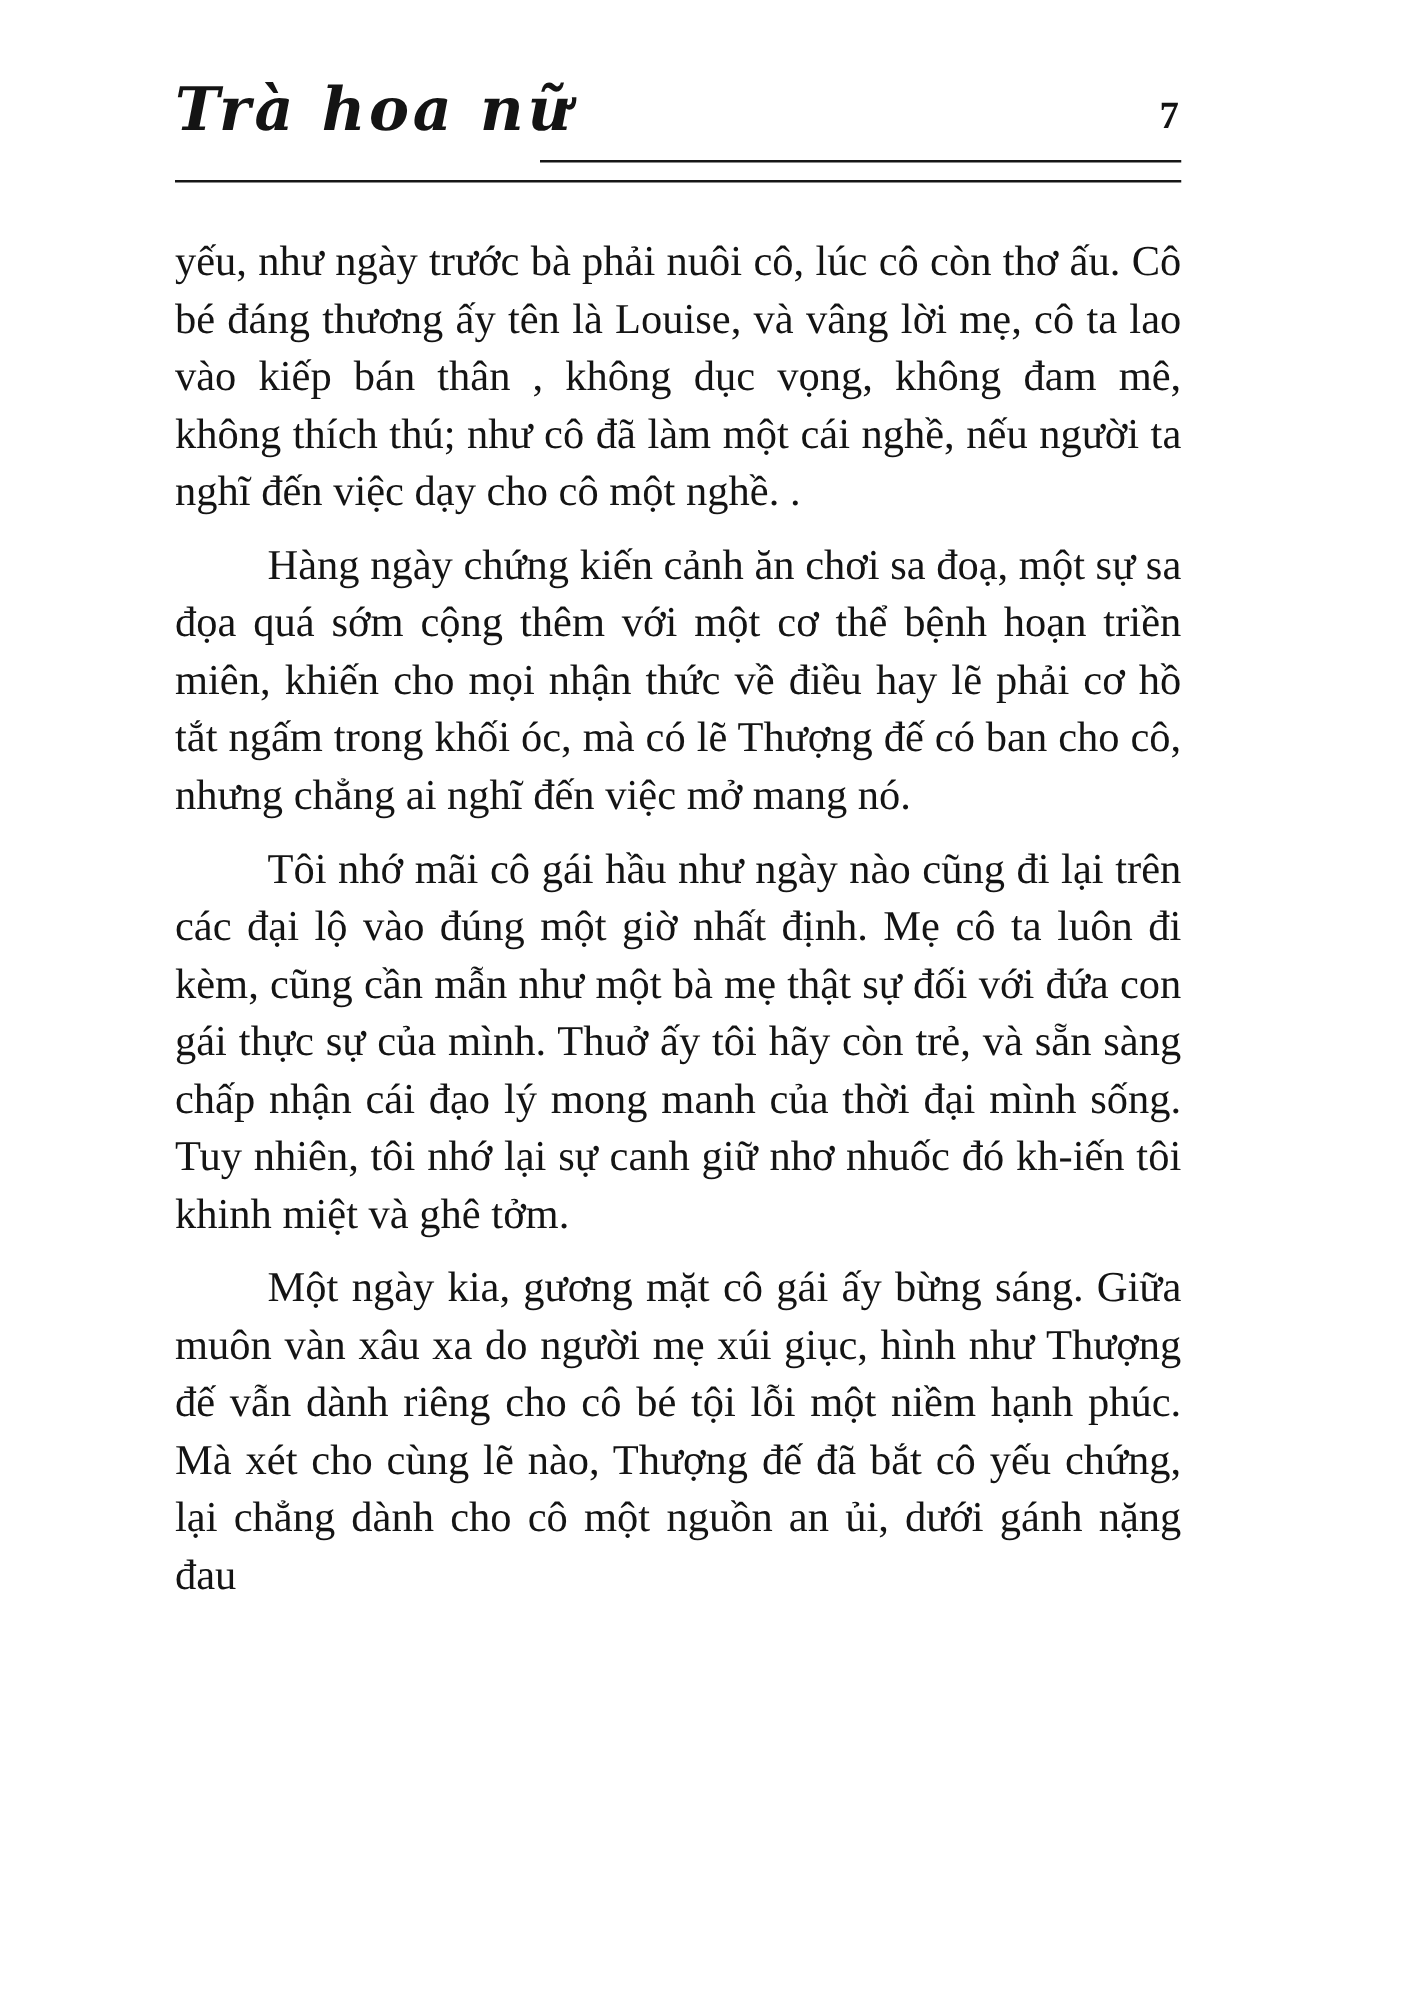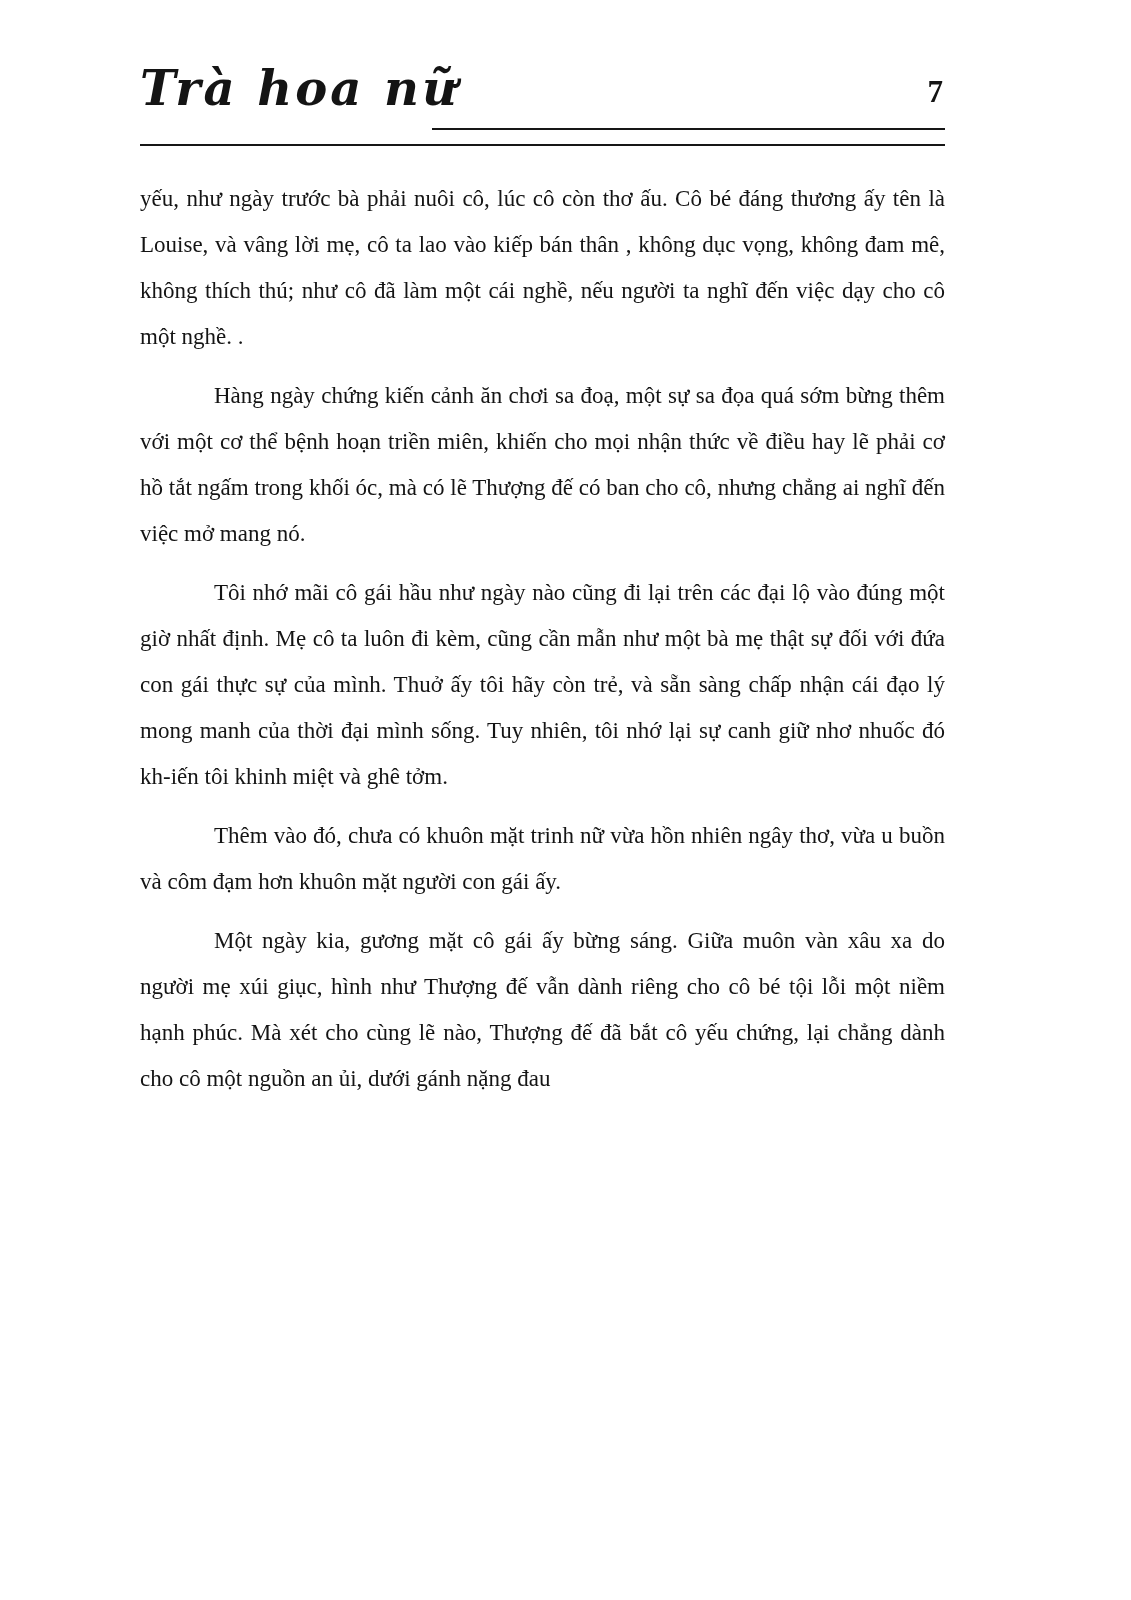--- a/index.html
+++ b/index.html
@@ -51,22 +51,22 @@
       left: 292px;
       right: 0;
       bottom: 16px;
     }
     .rule-bottom {
       left: 0;
       right: 0;
       bottom: 0;
     }
     .page-body {
-      margin-top: 30px;
-      font-size: 23px;
+      margin-top: 41px;
+      font-size: 34px;
       line-height: 46px;
       text-align: justify;
     }
     .para {
       text-indent: 74px;
       margin-bottom: 13px;
     }
     .para.no-indent {
       text-indent: 0;
     }
@@ -78,19 +78,18 @@
 
   <header class="page-header">
     <span class="book-title">Trà hoa nữ</span>
     <span class="page-number">7</span>
     <span class="rule rule-top"></span>
     <span class="rule rule-bottom"></span>
   </header>
 
   <main class="page-body">
     <p class="para no-indent">yếu, như ngày trước bà phải nuôi cô, lúc cô còn thơ ấu. Cô bé đáng thương ấy tên là Louise, và vâng lời mẹ, cô ta lao vào kiếp bán thân , không dục vọng, không đam mê, không thích thú; như cô đã làm một cái nghề, nếu người ta nghĩ đến việc dạy cho cô một nghề. .</p>
-    <p class="para">Hàng ngày chứng kiến cảnh ăn chơi sa đoạ, một sự sa đọa quá sớm bừng thêm với một cơ thể bệnh hoạn triền miên, khiến cho mọi nhận thức về điều hay lẽ phải cơ hồ tắt ngấm trong khối óc, mà có lẽ Thượng đế có ban cho cô, nhưng chẳng ai nghĩ đến việc mở mang nó.</p>
+    <p class="para">Hàng ngày chứng kiến cảnh ăn chơi sa đoạ, một sự sa đọa quá sớm cộng thêm với một cơ thể bệnh hoạn triền miên, khiến cho mọi nhận thức về điều hay lẽ phải cơ hồ tắt ngấm trong khối óc, mà có lẽ Thượng đế có ban cho cô, nhưng chẳng ai nghĩ đến việc mở mang nó.</p>
     <p class="para">Tôi nhớ mãi cô gái hầu như ngày nào cũng đi lại trên các đại lộ vào đúng một giờ nhất định. Mẹ cô ta luôn đi kèm, cũng cần mẫn như một bà mẹ thật sự đối với đứa con gái thực sự của mình. Thuở ấy tôi hãy còn trẻ, và sẵn sàng chấp nhận cái đạo lý mong manh của thời đại mình sống. Tuy nhiên, tôi nhớ lại sự canh giữ nhơ nhuốc đó kh-iến tôi khinh miệt và ghê tởm.</p>
-    <p class="para">Thêm vào đó, chưa có khuôn mặt trinh nữ vừa hồn nhiên ngây thơ, vừa u buồn và côm đạm hơn khuôn mặt người con gái ấy.</p>
     <p class="para">Một ngày kia, gương mặt cô gái ấy bừng sáng. Giữa muôn vàn xâu xa do người mẹ xúi giục, hình như Thượng đế vẫn dành riêng cho cô bé tội lỗi một niềm hạnh phúc. Mà xét cho cùng lẽ nào, Thượng đế đã bắt cô yếu chứng, lại chẳng dành cho cô một nguồn an ủi, dưới gánh nặng đau</p>
   </main>
 
 </div>
 
 </body></html>

